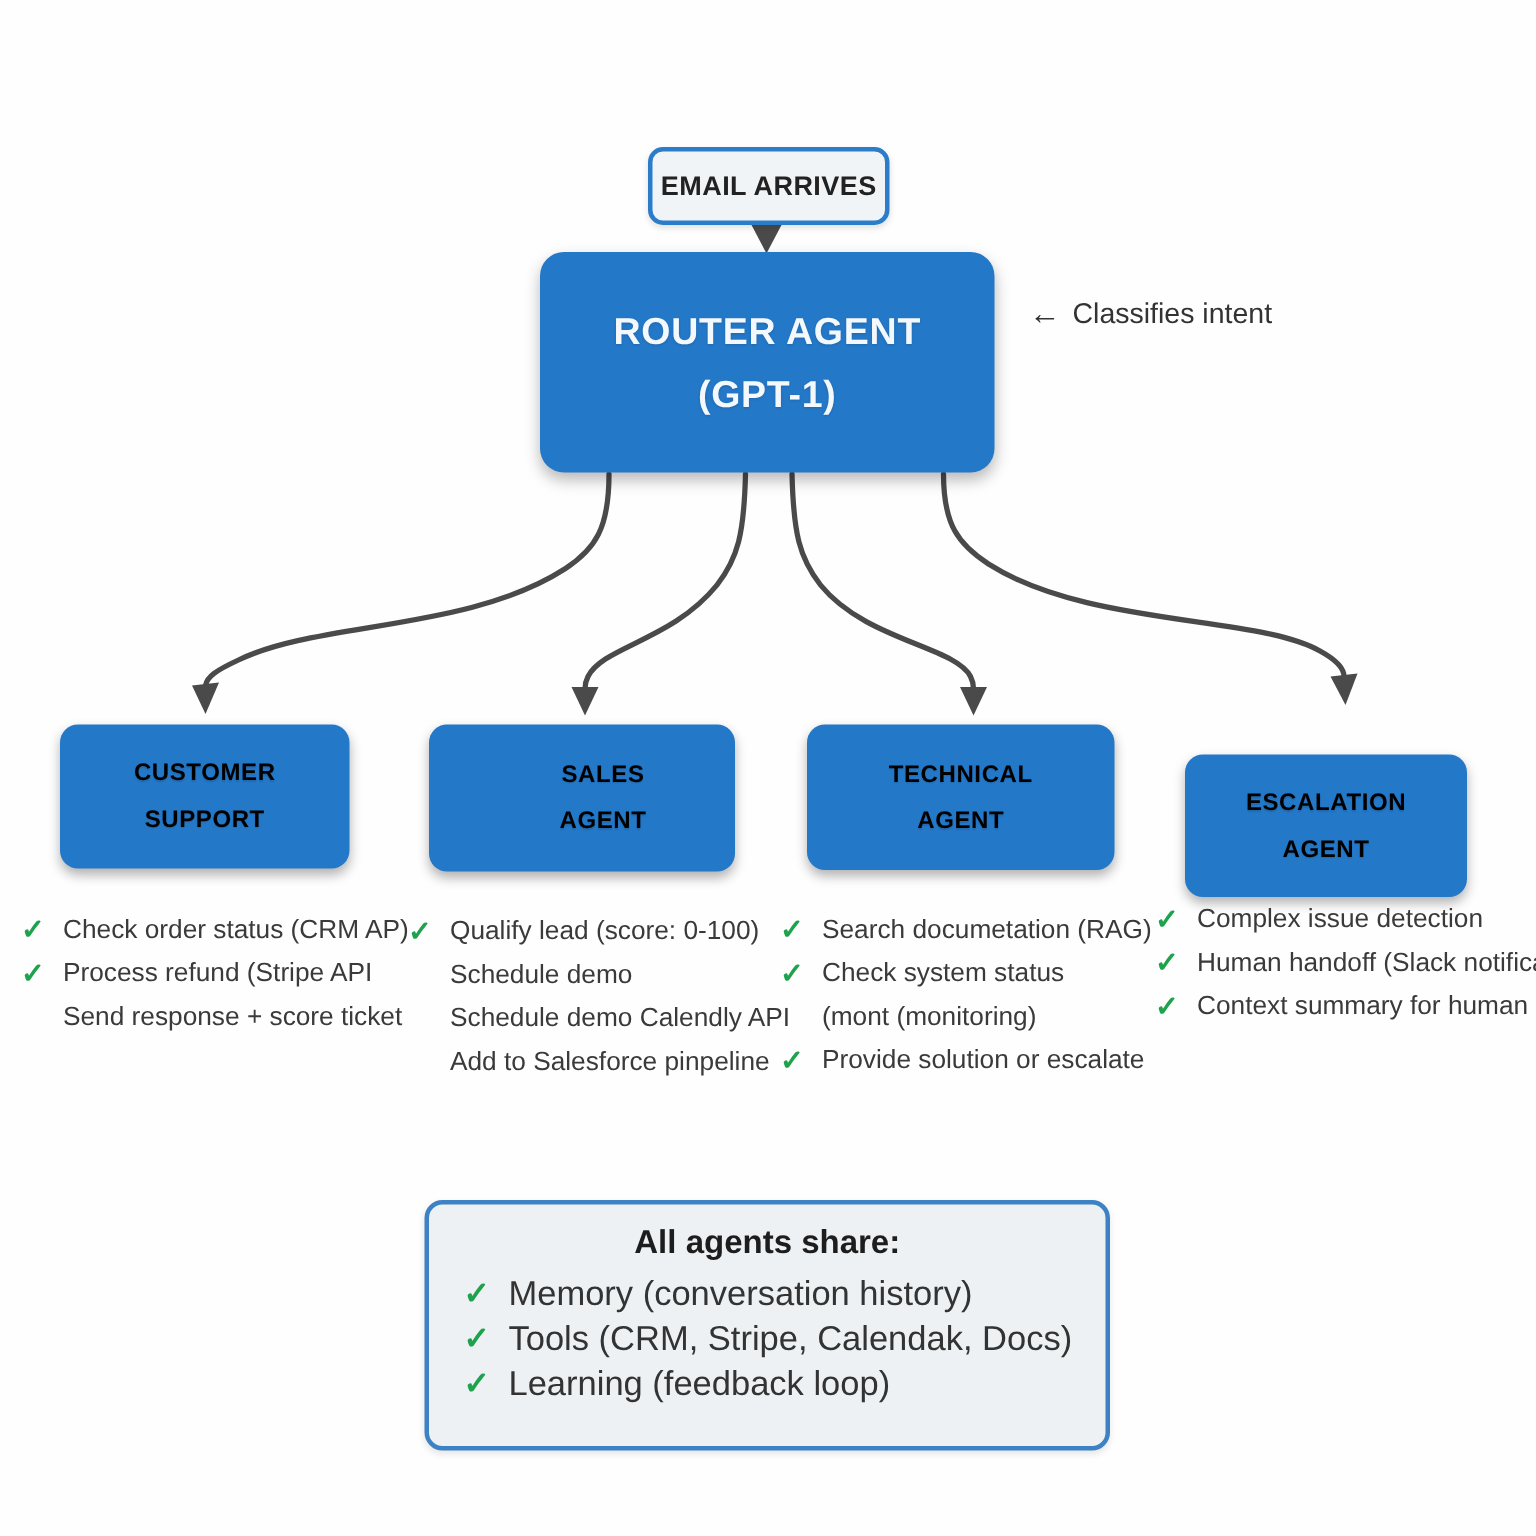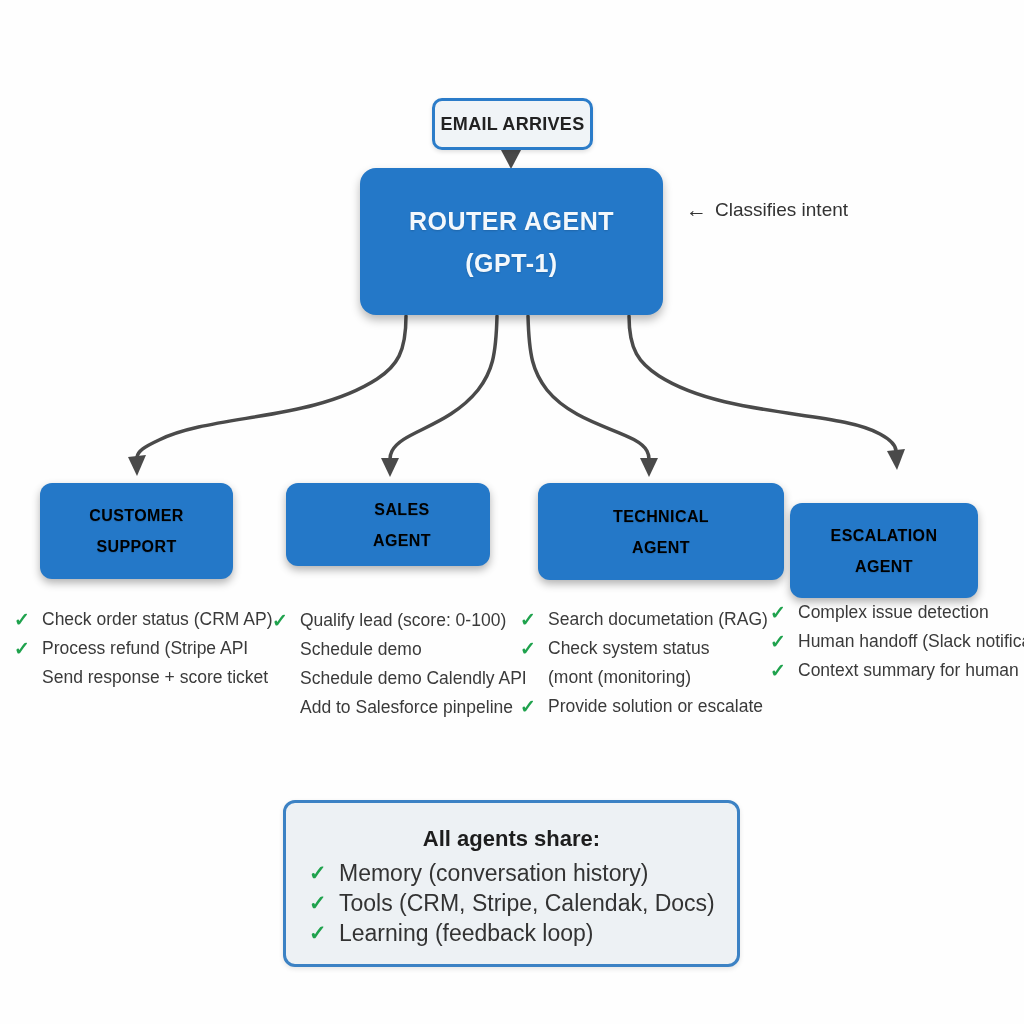--- a/index.html
+++ b/index.html
@@ -40,40 +40,40 @@
   .agent-node {
     position: absolute; background: #2478c8; border-radius: 12px;
     display: flex; flex-direction: column; align-items: center; justify-content: center;
     box-shadow: 0 4px 8px rgba(0,0,0,0.3);
   }
   .agent-node .t1, .agent-node .t2 {
     color: #000000; font-weight: bold; font-size: 16px; letter-spacing: 0.4px; line-height: 31px;
     text-shadow: 0 1px 1px rgba(0,0,0,0.12);
   }
   .agent-cs  { left: 40px;  top: 483px; width: 193px; height: 96px; }
-  .agent-sa  { left: 286px; top: 483px; width: 204px; height: 83px; padding-left: 28px; }
-  .agent-ta  { left: 538px; top: 483px; width: 246px; height: 97px; }
+  .agent-sa  { left: 286px; top: 483px; width: 204px; height: 98px; padding-left: 28px; }
+  .agent-ta  { left: 538px; top: 483px; width: 205px; height: 97px; }
   .agent-ea  { left: 790px; top: 503px; width: 188px; height: 95px; }
 
   .checklist { position: absolute; }
   .list-cs { left: 14px;  top: 605px; width: 262px; }
   .list-sa { left: 272px; top: 606px; width: 250px; }
   .list-ta { left: 520px; top: 605px; width: 252px; }
   .list-ea { left: 770px; top: 598px; width: 254px; overflow: hidden; }
   .checklist .li { display: flex; align-items: center; height: 29px; white-space: nowrap; }
   .checklist .chk { width: 28px; flex: 0 0 28px; color: #1fa24d; font-size: 19px; font-weight: bold; }
   .checklist .txt { font-size: 17.5px; color: #3a3a3a; }
 
   .shared-box {
     position: absolute; left: 283px; top: 800px; width: 457px; height: 167px;
     background: #edf1f4; border: 3.5px solid #3c82c4; border-radius: 12px;
     box-shadow: 0 2px 5px rgba(0,0,0,0.10);
   }
   .shared-box .title {
-    text-align: center; margin-top: 23px; font-size: 22px; font-weight: bold; color: #1d1d1d;
+    text-align: center; margin-top: 12px; font-size: 22px; font-weight: bold; color: #1d1d1d;
   }
   .shared-box .items { margin: 6px 0 0 23px; }
   .shared-box .li { display: flex; align-items: center; height: 30px; white-space: nowrap; }
   .shared-box .chk { width: 30px; flex: 0 0 30px; color: #1fa24d; font-size: 21px; font-weight: bold; }
   .shared-box .txt { font-size: 23px; color: #333; }
 </style>
 </head>
 <body>
 
 <div class="canvas">

